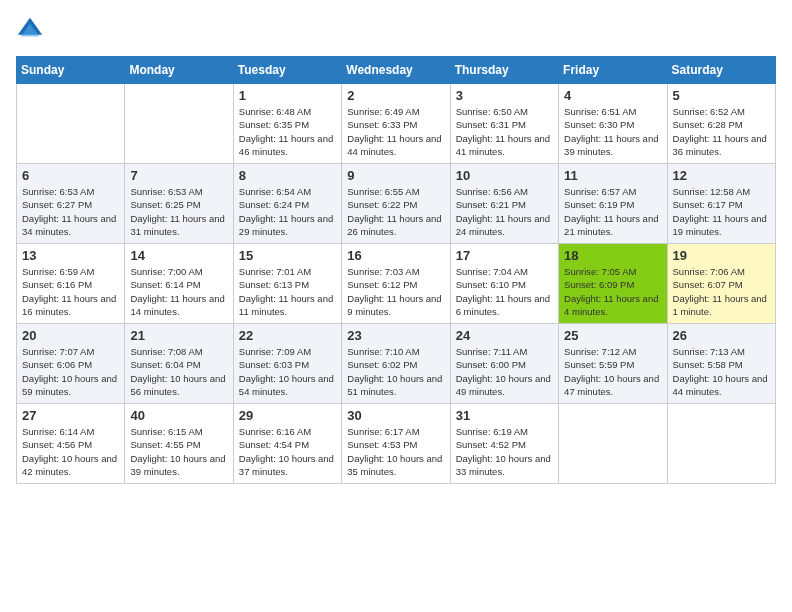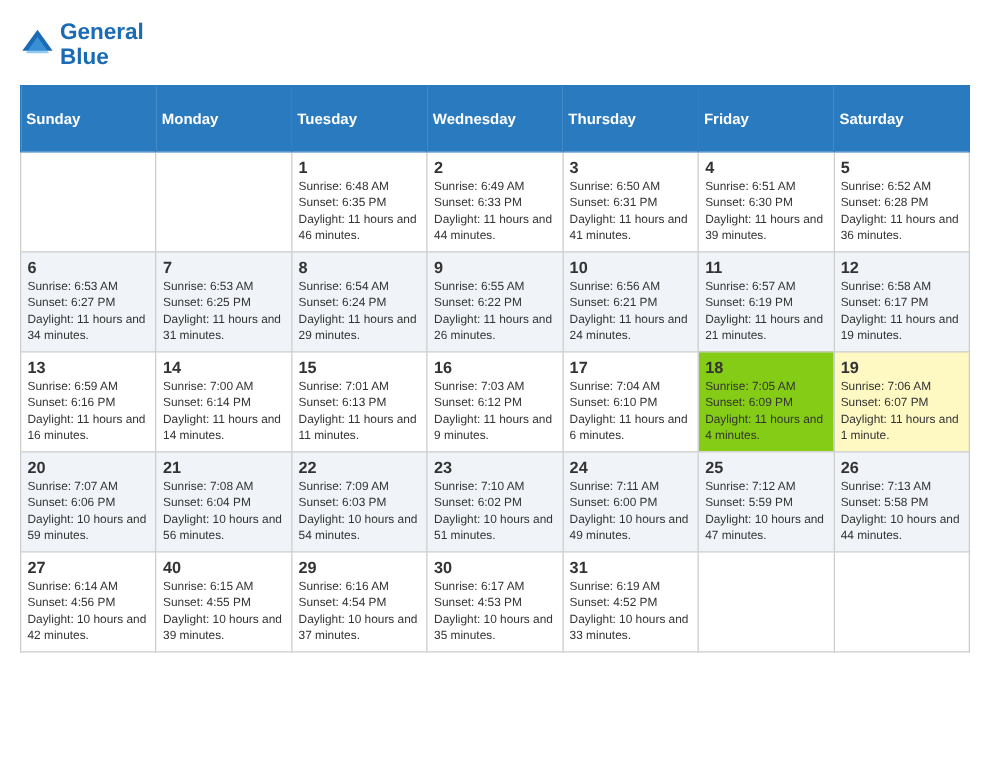--- a/index.html
+++ b/index.html
@@ -49,21 +49,21 @@
     table {
       width: 100%;
       border-collapse: collapse;
       table-layout: fixed;
     }
     thead tr th {
       background: #2a7abf;
       color: #fff;
       font-size: 12px;
       font-weight: bold;
-      padding: 19px 4px;
+      padding: 6px 4px;
       text-align: left;
       border: 1px solid #2a7abf;
       margin-top: 17px;
     }
     tbody tr td {
       border: 1px solid #ccc;
       vertical-align: top;
       padding: 4px 5px;
       font-size: 10px;
       color: #333;
@@ -90,24 +90,20 @@
   </style>
 </head>
 <body>
 
 <div class="header">
   <div class="logo">
     <svg class="logo-icon" viewBox="0 0 30 30" xmlns="http://www.w3.org/2000/svg">
       <polygon points="15,2 28,20 2,20" fill="#1a6bb5"></polygon>
       <polygon points="15,8 25,22 5,22" fill="#4da6e8" opacity="0.6"></polygon>
     </svg>
-    <div class="logo-text">
-      <div><span>General</span></div>
-      <div><span>Blue</span></div>
-    </div>
   </div>
   <div class="title-block">
     <div class="month-title"></div>
     <div class="location-title"></div>
   </div>
 </div>
 
 <table>
   <thead>
     <tr>
@@ -187,21 +183,21 @@
 Daylight: 11 hours and 24 minutes.</div>
         </td>
         <td style="background: rgb(240, 244, 248);">
           <span class="day-number">11</span>
           <div class="day-info">Sunrise: 6:57 AM
 Sunset: 6:19 PM
 Daylight: 11 hours and 21 minutes.</div>
         </td>
         <td style="background: rgb(240, 244, 248);">
           <span class="day-number">12</span>
-          <div class="day-info">Sunrise: 6:58 AM
+          <div class="day-info">Sunrise: 12:58 AM
 Sunset: 6:17 PM
 Daylight: 11 hours and 19 minutes.</div>
         </td>
       </tr>
       <tr>
         <td style="background: rgb(255, 255, 255);">
           <span class="day-number">13</span>
           <div class="day-info">Sunrise: 6:59 AM
 Sunset: 6:16 PM
 Daylight: 11 hours and 16 minutes.</div>

